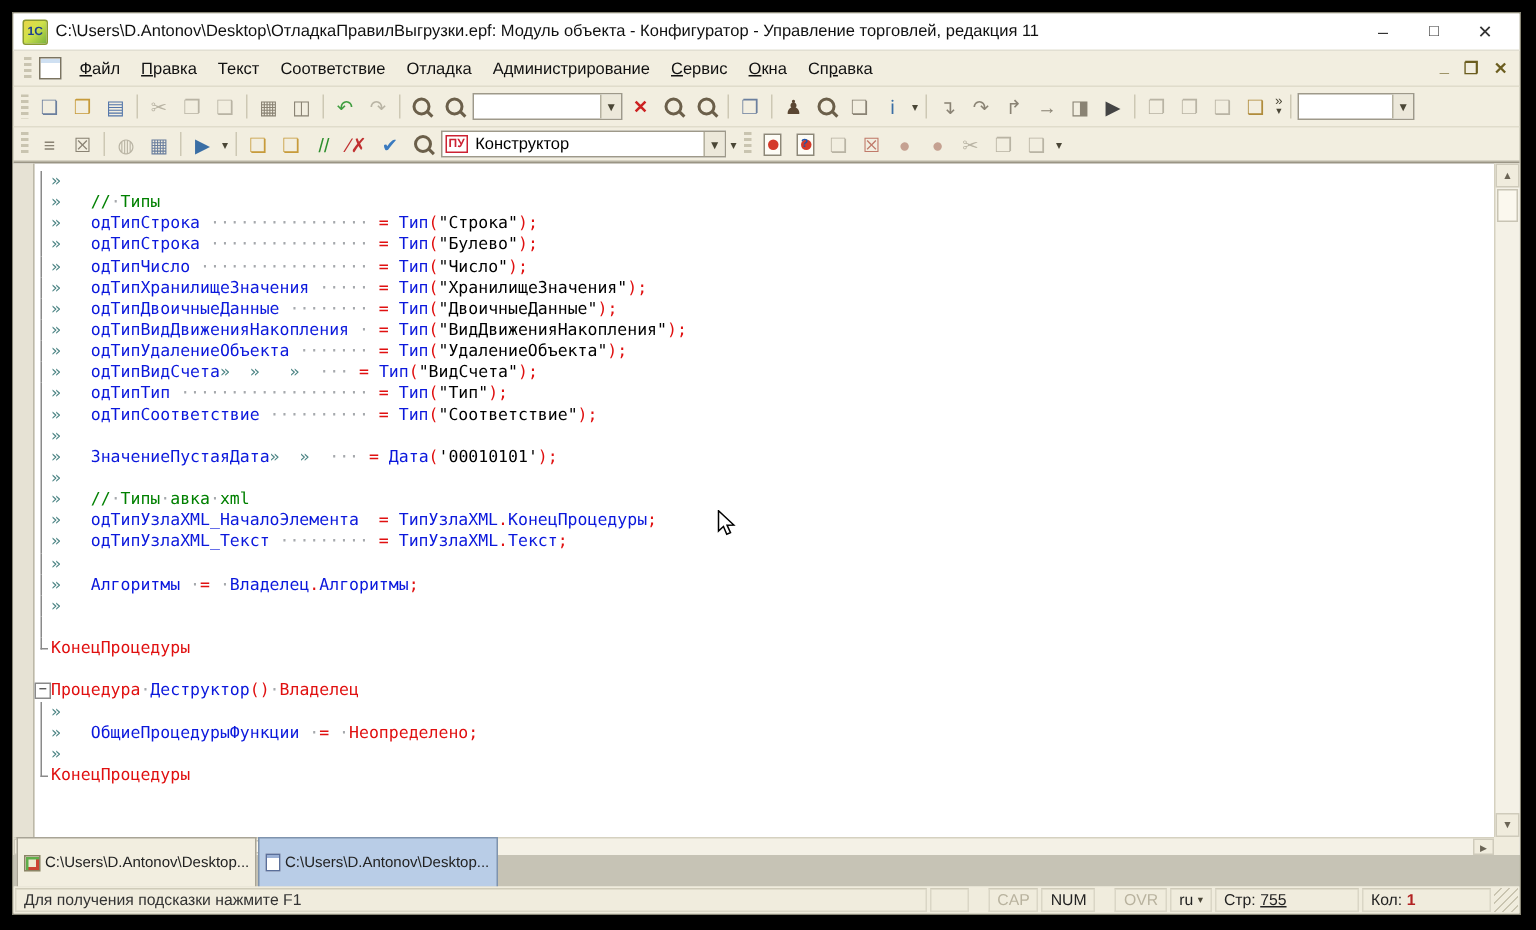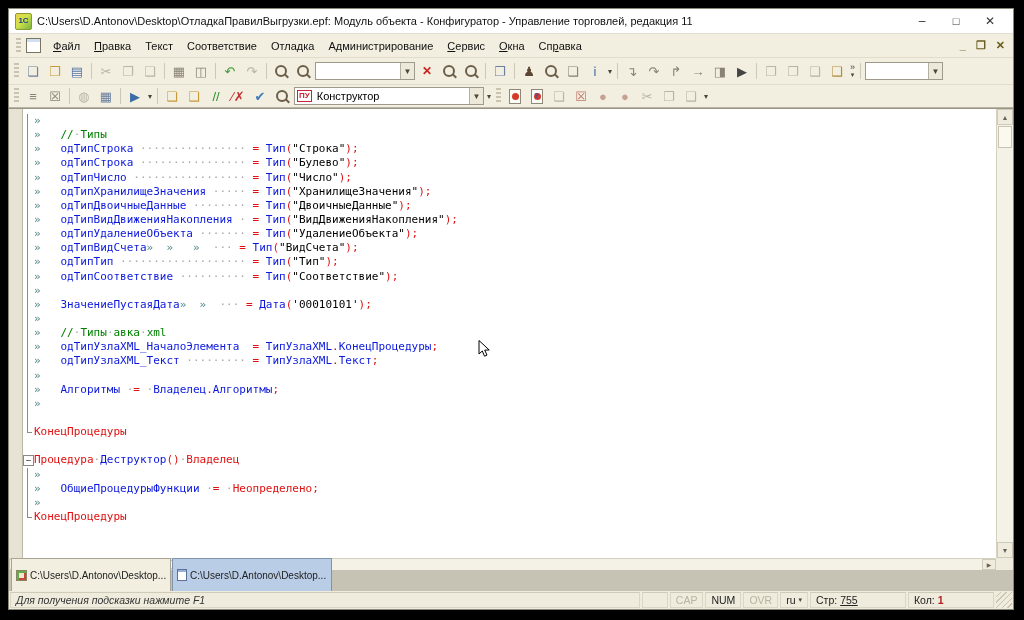--- a/index.html
+++ b/index.html
@@ -109,23 +109,23 @@
   .ticon1{width:9px;height:9px;flex:none;background:#efe9d2;border:1px solid #8a8466;
     box-shadow:inset 2px 2px 0 #5fae4a, inset -2px -2px 0 #cc4433;}
   .ticon2{width:8px;height:10px;flex:none;background:#fff;border:1px solid #5a6f9a;
     box-shadow:inset 0 2px 0 #9ab0d6;}
 
   
   .statusbar{position:absolute;left:0;right:0;bottom:0;height:18px;background:#f0ecdd;
     display:flex;align-items:stretch;font-size:10.5px;color:#333;box-sizing:border-box;padding:1px;gap:2px;}
   .sp{border:1px solid #dad6c6;border-top-color:#cfcbb9;display:flex;align-items:center;
     padding:0 5px;box-sizing:border-box;white-space:nowrap;}
-  .sp.hint{flex:1;font-style:italic;}
+  .sp.hint{flex:1;}
   .sp.empty{width:26px;}
-  .off{color:#b8b29e;}
+  .off{color:#b8b29e;margin-left:11px;}
   .on{color:#222;}
   .colval{color:#b22222;font-weight:bold;margin-left:3px;}
   .lineval{margin-left:3px;text-decoration:underline;}
   .langdrop{font-size:7px;margin-left:3px;color:#4a4636;}
   .sgrip{width:16px;border:none;background:
     repeating-linear-gradient(135deg,transparent 0 3px,#c9c4b0 3px 4px);}
 
   .cursor{position:absolute;left:478px;top:340px;z-index:50;}
 </style>
 </head>

